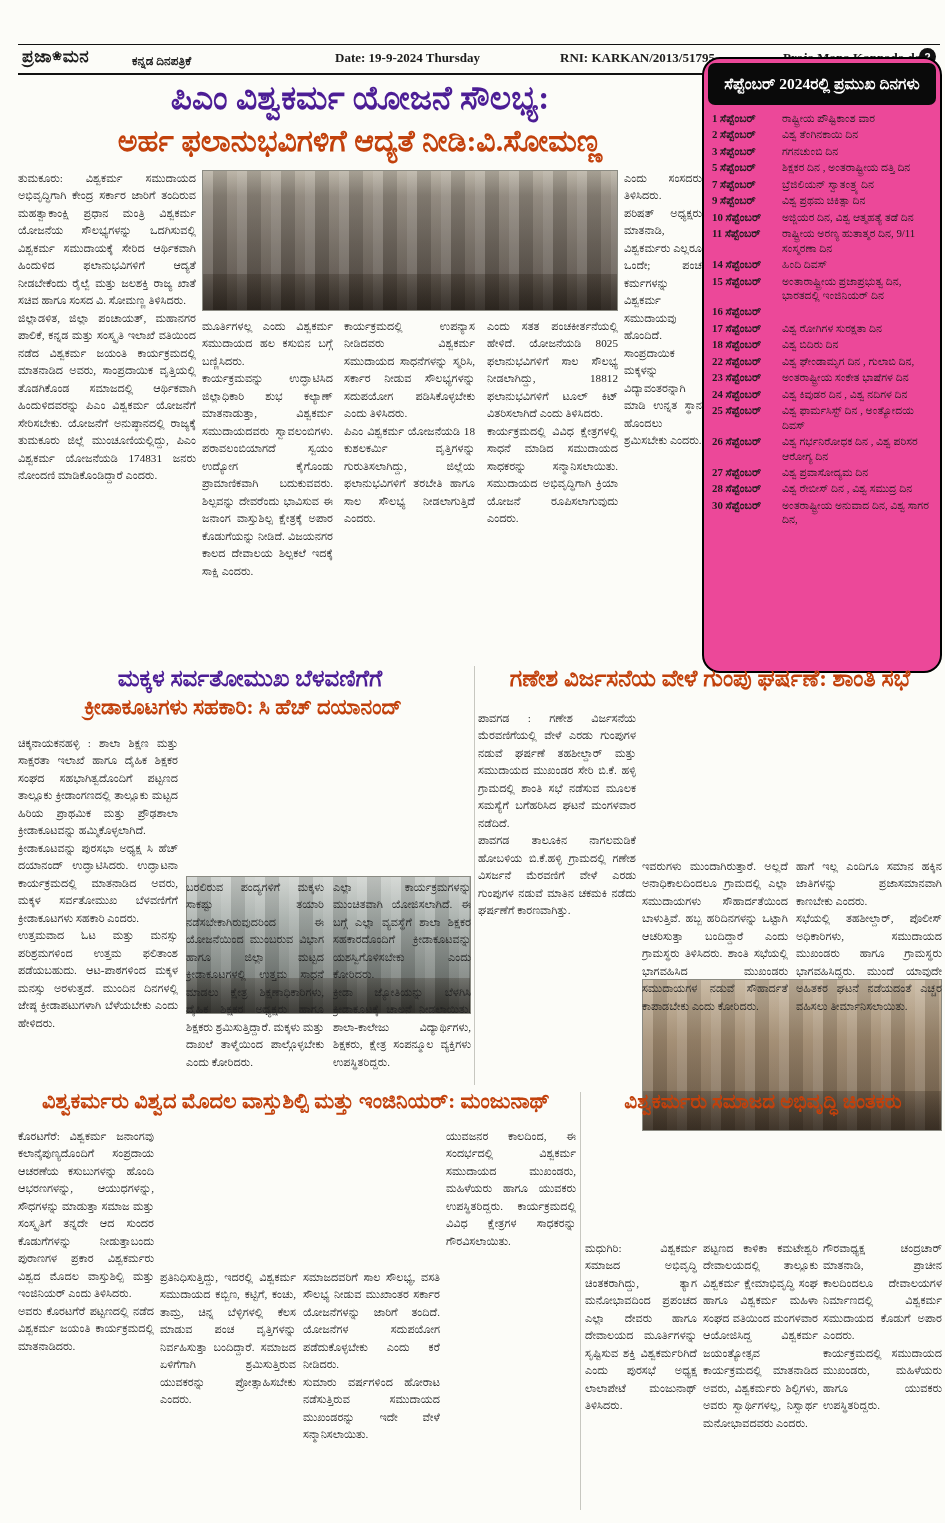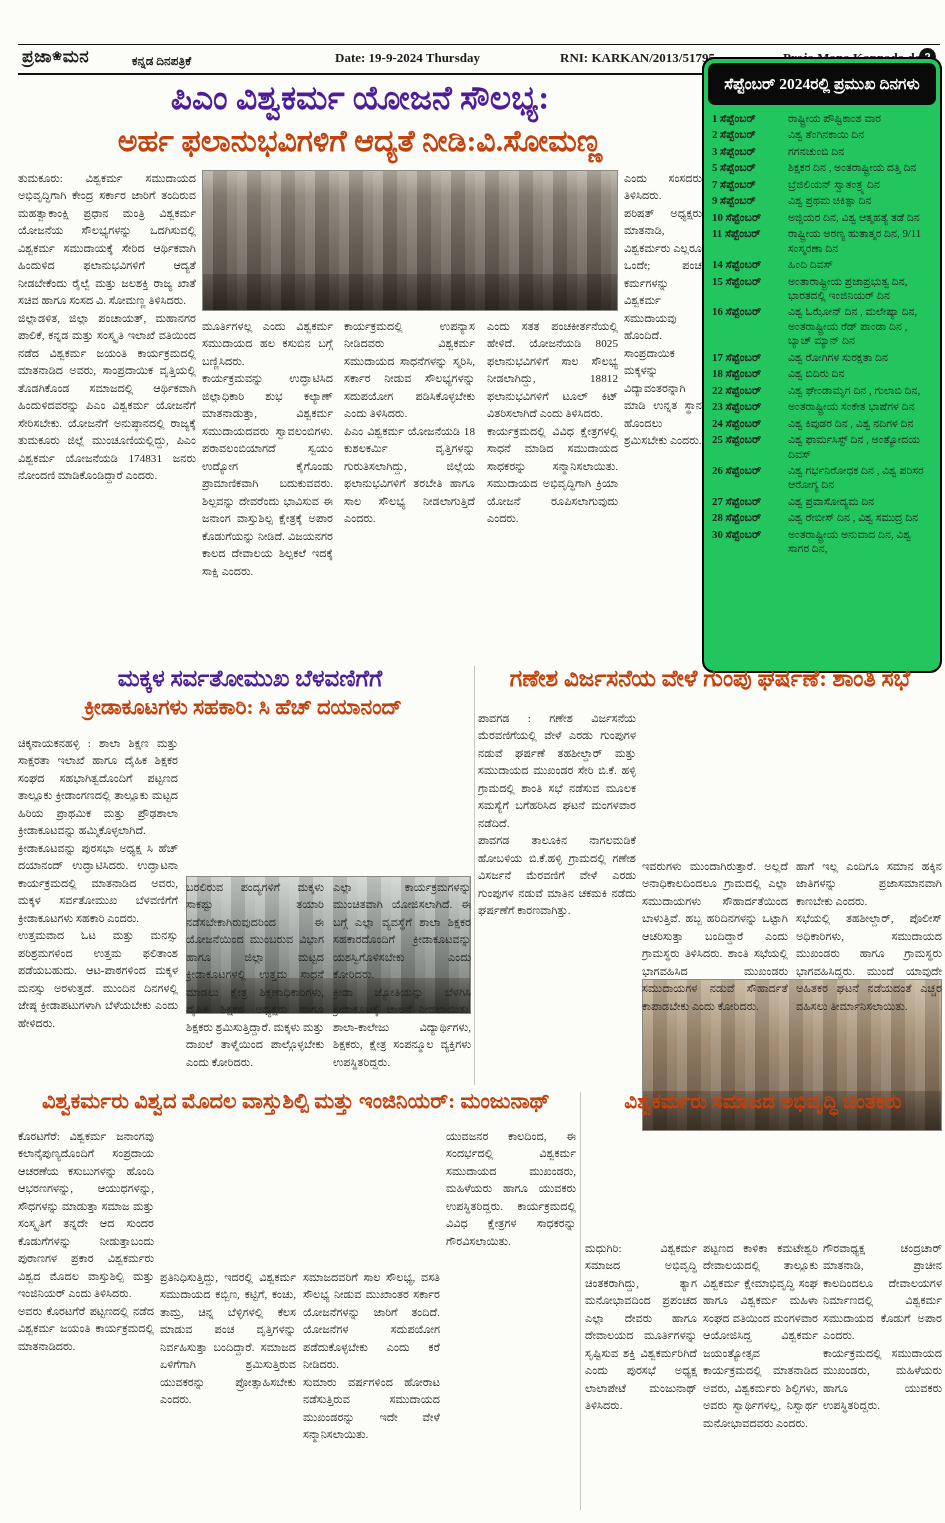--- a/index.html
+++ b/index.html
@@ -13,25 +13,25 @@
   .tagline{font-size:12px;font-weight:700}
   .mh{font-size:13px;font-weight:700}
   .pgnum{width:17px;height:17px;border-radius:50%;background:#111;color:#fff;font-size:11px;font-weight:700;
          display:flex;align-items:center;justify-content:center;font-family:"Liberation Sans",sans-serif}
   
   .kicker{font-weight:700;text-align:center;color:#4c1d95;line-height:1.15}
   .head-red{font-weight:700;text-align:center;color:#c2410c;line-height:1.12}
   
   .col{font-size:11.2px;line-height:1.56;text-align:justify;white-space:pre-line;overflow:hidden;color:#222}
   
-  .evbox{border:2px solid #000;border-radius:12px;background:#22c55e;padding:4px}
+  .evbox{border:2px solid #000;border-radius:18px;background:#ec4899;padding:4px}
   .evtitle{background:#0a0a0a;color:#fff;border-radius:7px;font-weight:700;font-size:15.5px;
            display:flex;align-items:center;justify-content:center;height:42px;text-align:center}
   .evlist{padding:6px 4px 0 4px;font-size:10.8px;line-height:1.34}
-  .ev-row{display:flex;gap:6px;margin-bottom:2px}
+  .ev-row{display:flex;margin-bottom:2px}
   .ev-d{flex:0 0 70px;font-weight:700}
   .ev-e{flex:1}
   
   .photo{border:1px solid #8a8a82;position:relative;overflow:hidden}
   .photo::before{content:"";position:absolute;inset:0;
      background:repeating-linear-gradient(90deg,rgba(255,255,255,.14) 0 10px,rgba(0,0,0,.10) 10px 24px,rgba(255,255,255,.05) 24px 34px)}
   .photo::after{content:"";position:absolute;left:0;right:0;bottom:0;height:26%;background:linear-gradient(180deg,rgba(40,30,20,.25),rgba(20,15,10,.55))}
   .ph-lead{background:linear-gradient(180deg,#b9b2a4 0%,#8d857a 18%,#6f675e 55%,#4e463e 100%)}
   .ph-sports{background:linear-gradient(180deg,#cfd3cf 0%,#a9b0ac 30%,#7d837f 70%,#5a5f5b 100%)}
   .ph-ganesh{background:linear-gradient(180deg,#c9b9a2 0%,#a08a6f 40%,#6e5c49 100%)}
@@ -108,21 +108,20 @@
       <div class="ev-row">
         <span class="ev-d">14 ಸೆಪ್ಟೆಂಬರ್</span>
         <span class="ev-e">ಹಿಂದಿ ದಿವಸ್</span>
       </div>
       <div class="ev-row">
         <span class="ev-d">15 ಸೆಪ್ಟೆಂಬರ್</span>
         <span class="ev-e">ಅಂತಾರಾಷ್ಟ್ರೀಯ ಪ್ರಜಾಪ್ರಭುತ್ವ ದಿನ, ಭಾರತದಲ್ಲಿ ಇಂಜಿನಿಯರ್ ದಿನ</span>
       </div>
       <div class="ev-row">
         <span class="ev-d">16 ಸೆಪ್ಟೆಂಬರ್</span>
-        <span class="ev-e">ವಿಶ್ವ ಓಝೋನ್ ದಿನ , ಮಲೇಷ್ಯಾ ದಿನ, ಅಂತರಾಷ್ಟ್ರೀಯ ರೆಡ್ ಪಾಂಡಾ ದಿನ , ಬ್ಯಾಚ್ ಮ್ಯಾನ್ ದಿನ</span>
       </div>
       <div class="ev-row">
         <span class="ev-d">17 ಸೆಪ್ಟೆಂಬರ್</span>
         <span class="ev-e">ವಿಶ್ವ ರೋಗಿಗಳ ಸುರಕ್ಷತಾ ದಿನ</span>
       </div>
       <div class="ev-row">
         <span class="ev-d">18 ಸೆಪ್ಟೆಂಬರ್</span>
         <span class="ev-e">ವಿಶ್ವ ಬಿದಿರು ದಿನ</span>
       </div>
       <div class="ev-row">

